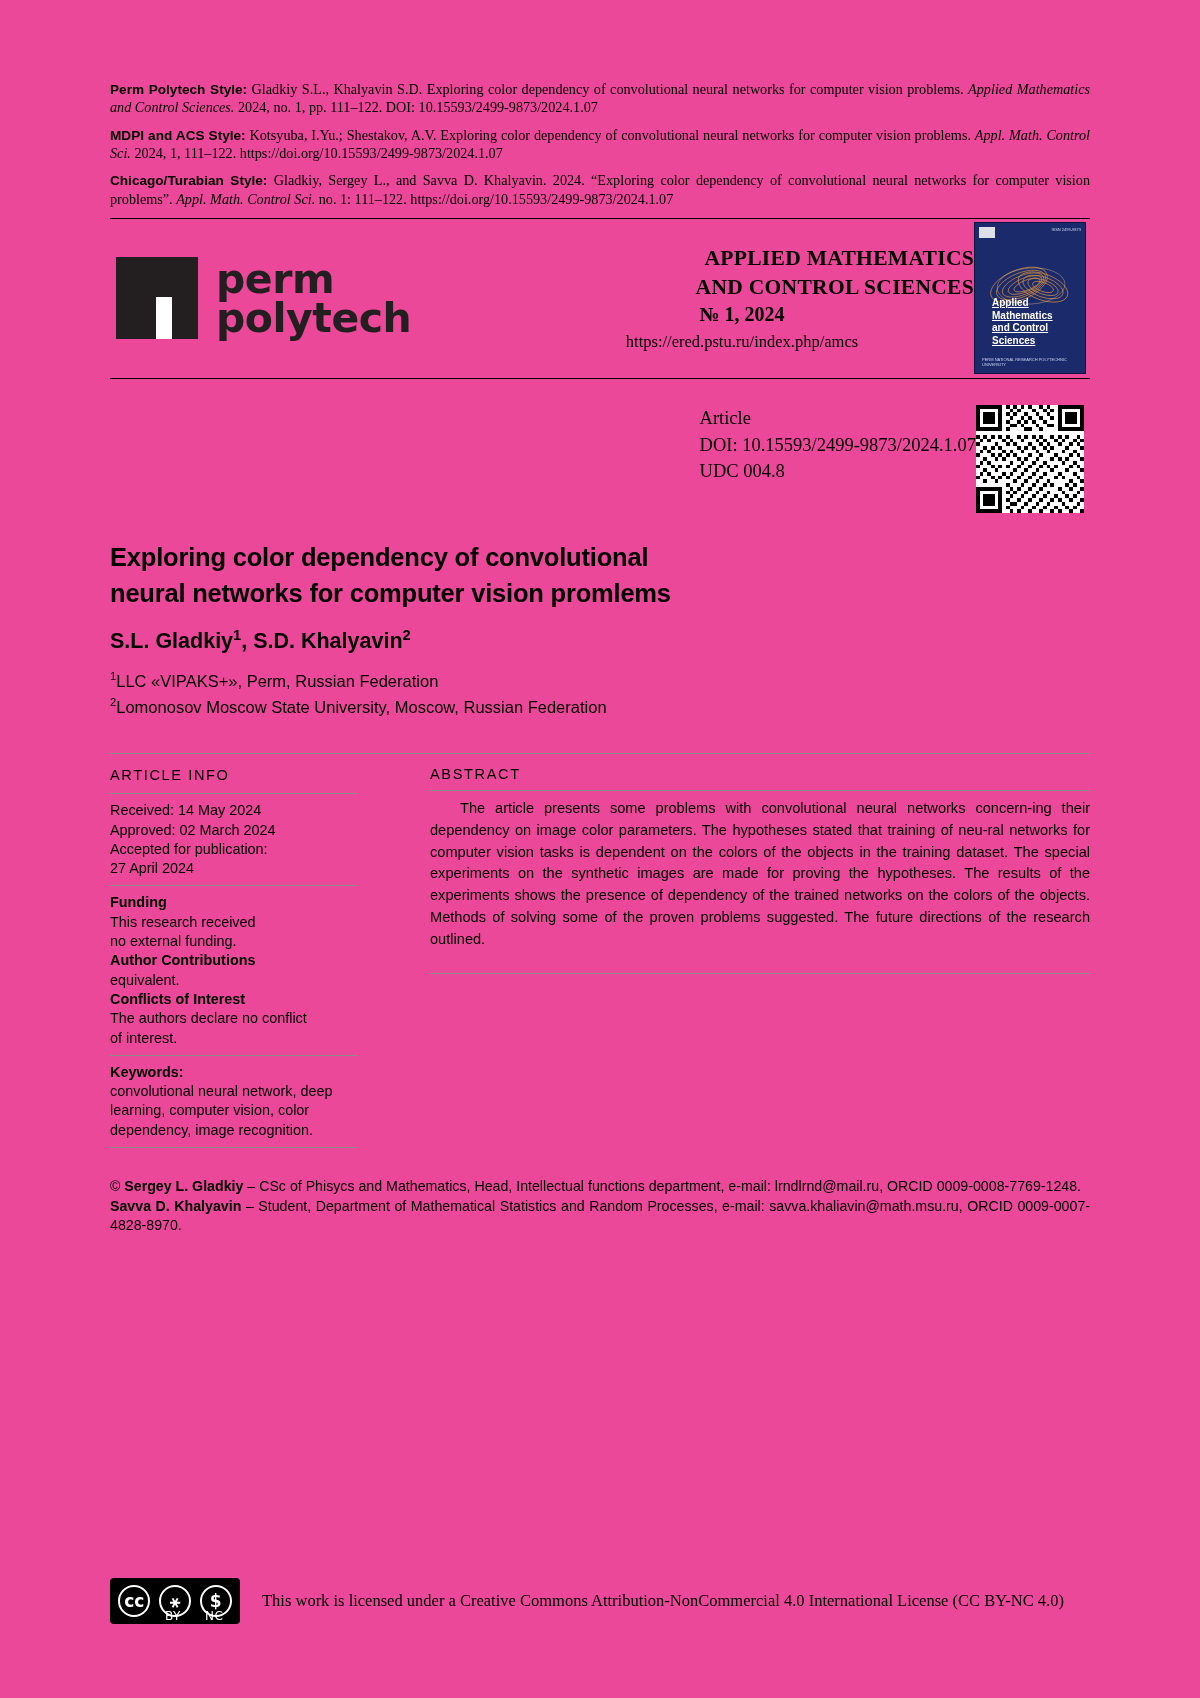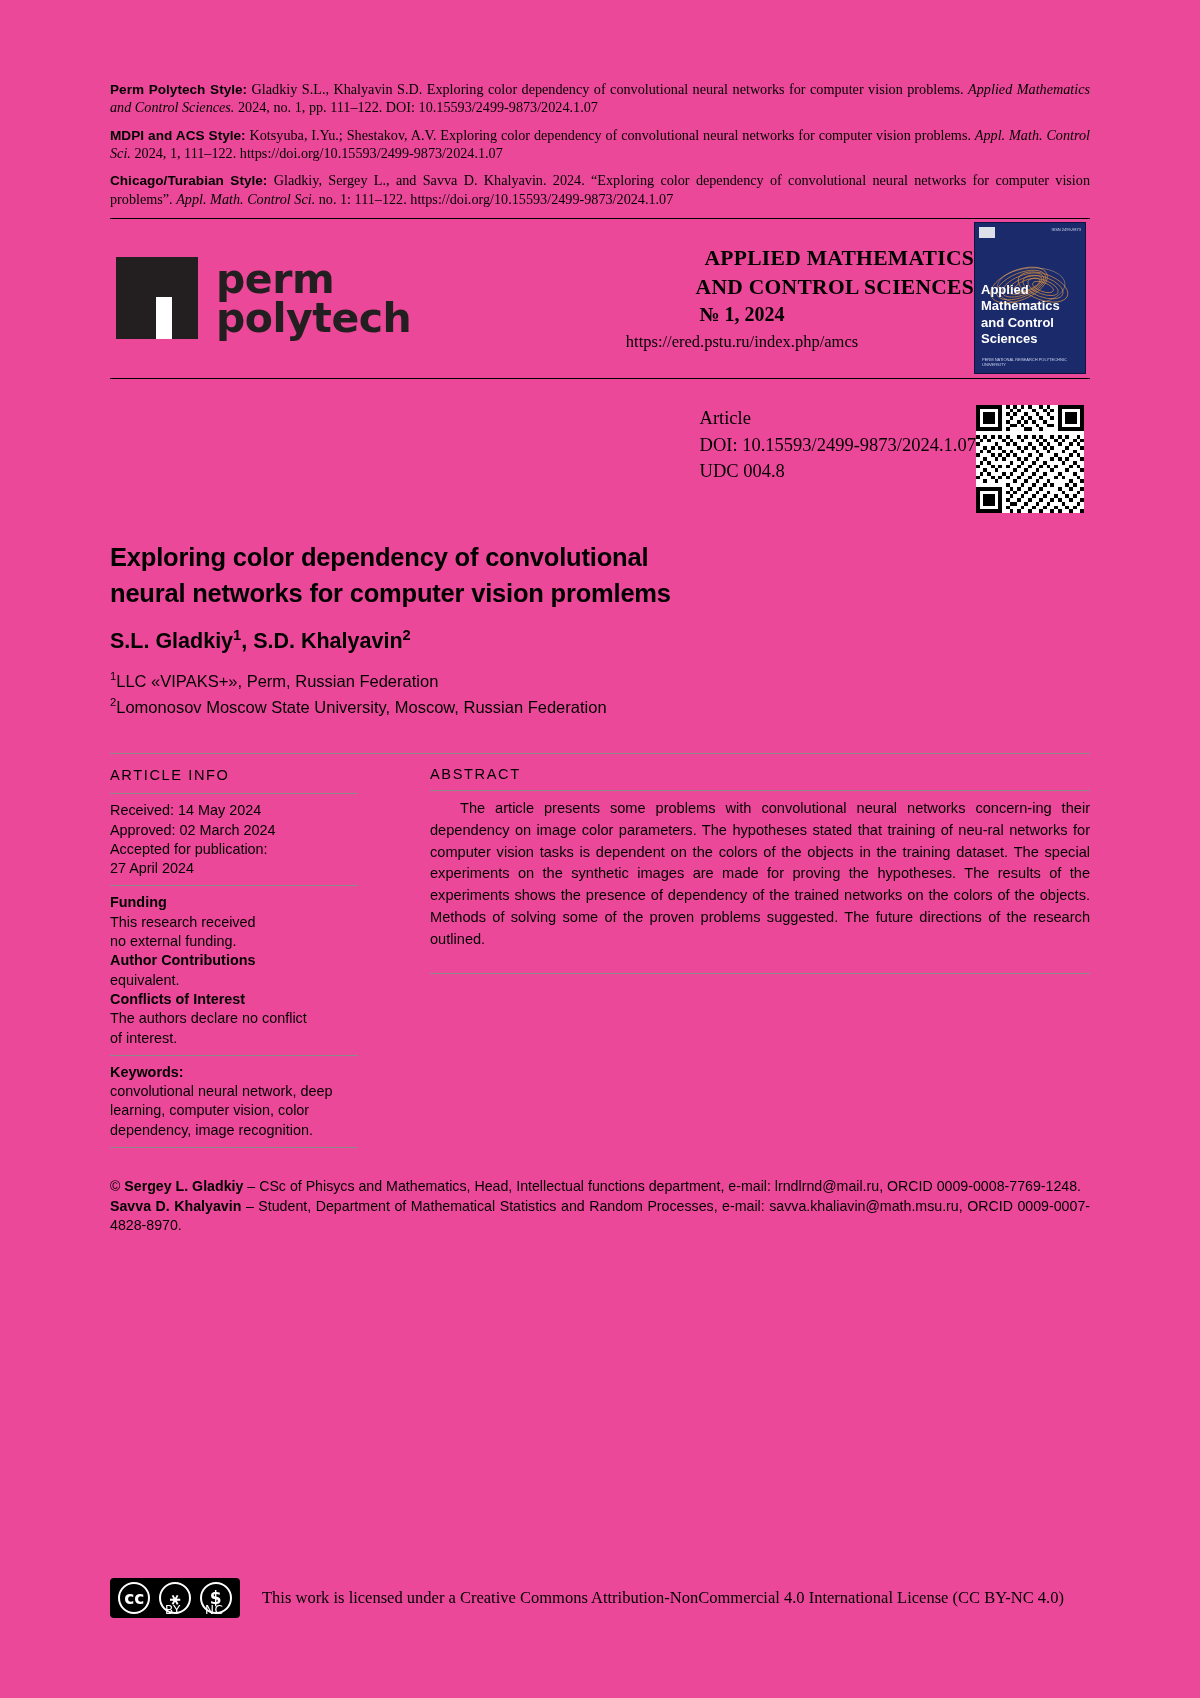--- a/index.html
+++ b/index.html
@@ -137,27 +137,28 @@
     background: #fff;
     opacity: .85;
   }
   .cover .hdr .issn {
     font-family: "Liberation Sans", sans-serif;
     font-size: 4px;
     color: #cfd6ef;
   }
   .cover .ctitle {
     position: absolute;
-    left: 6px;
+    left: 17px;
     bottom: 26px;
     font-family: "Liberation Sans", sans-serif;
-    font-size: 13px;
+    font-size: 10px;
     line-height: 1.25;
     color: #ffffff;
     font-weight: bold;
+    text-decoration: underline;
   }
   .cover .cfoot {
     position: absolute;
     left: 7px;
     bottom: 6px;
     font-family: "Liberation Sans", sans-serif;
     font-size: 4px;
     color: #c9d2ee;
   }
 
@@ -261,21 +262,21 @@
   .license {
     position: absolute;
     left: 110px;
     top: 1578px;
     width: 980px;
     display: flex;
     align-items: center;
   }
   .cc {
     width: 130px;
-    height: 40px;
+    height: 46px;
     flex: none;
     background: #000;
     border-radius: 4px;
     display: flex;
     align-items: center;
     justify-content: space-around;
     padding: 0 4px;
     box-sizing: border-box;
     position: relative;
     text-align: right;

